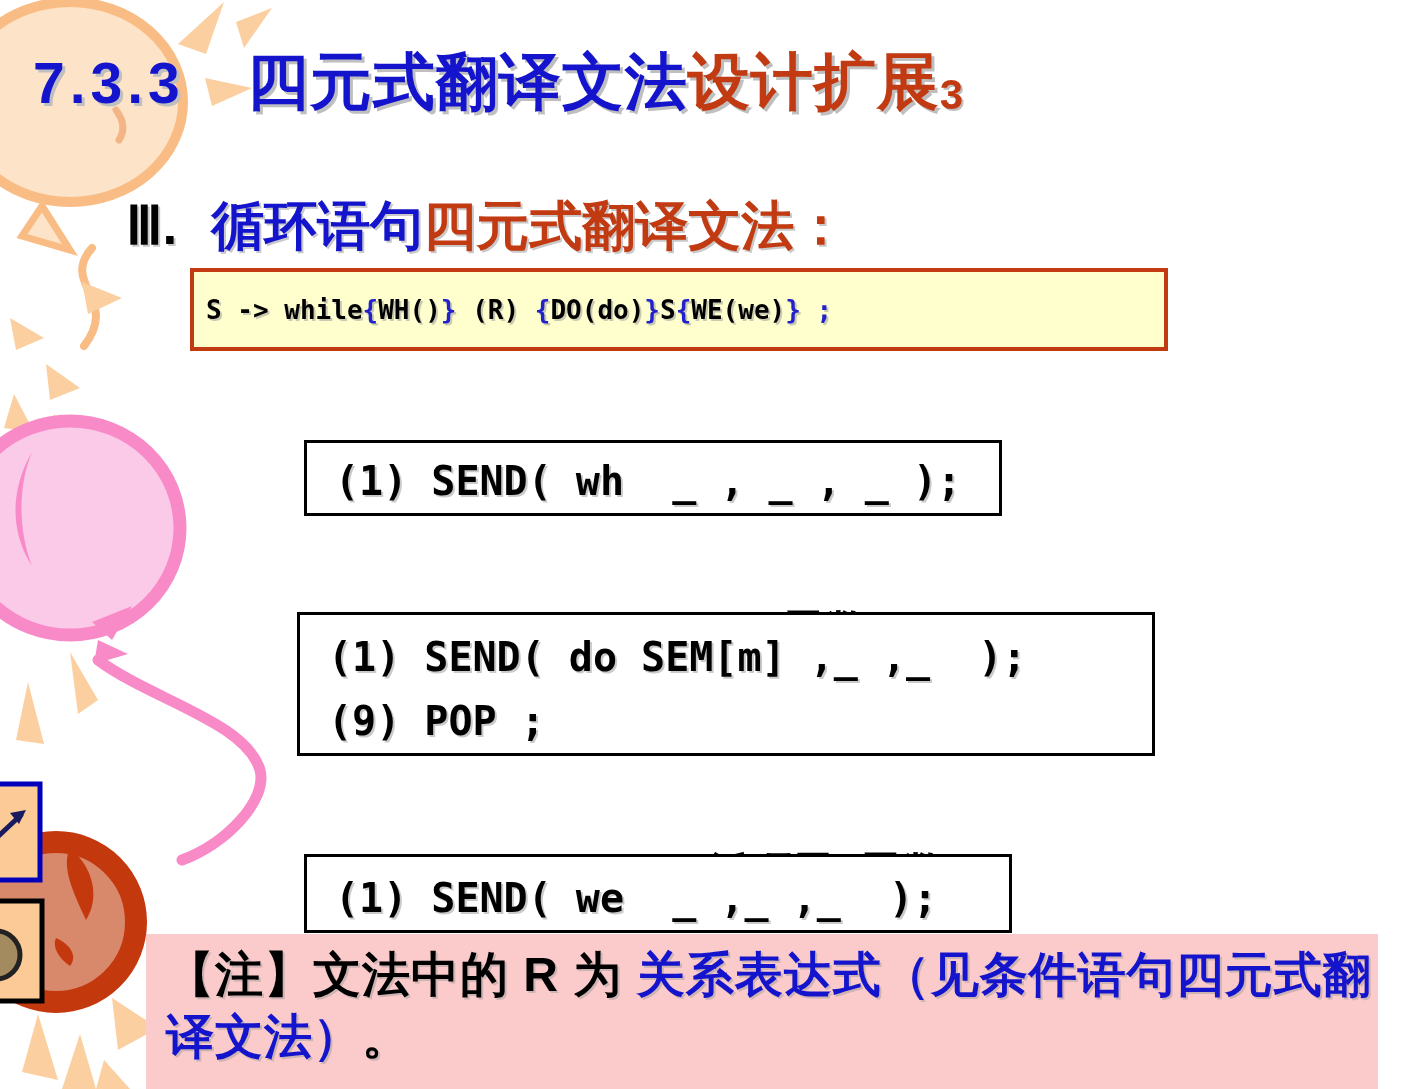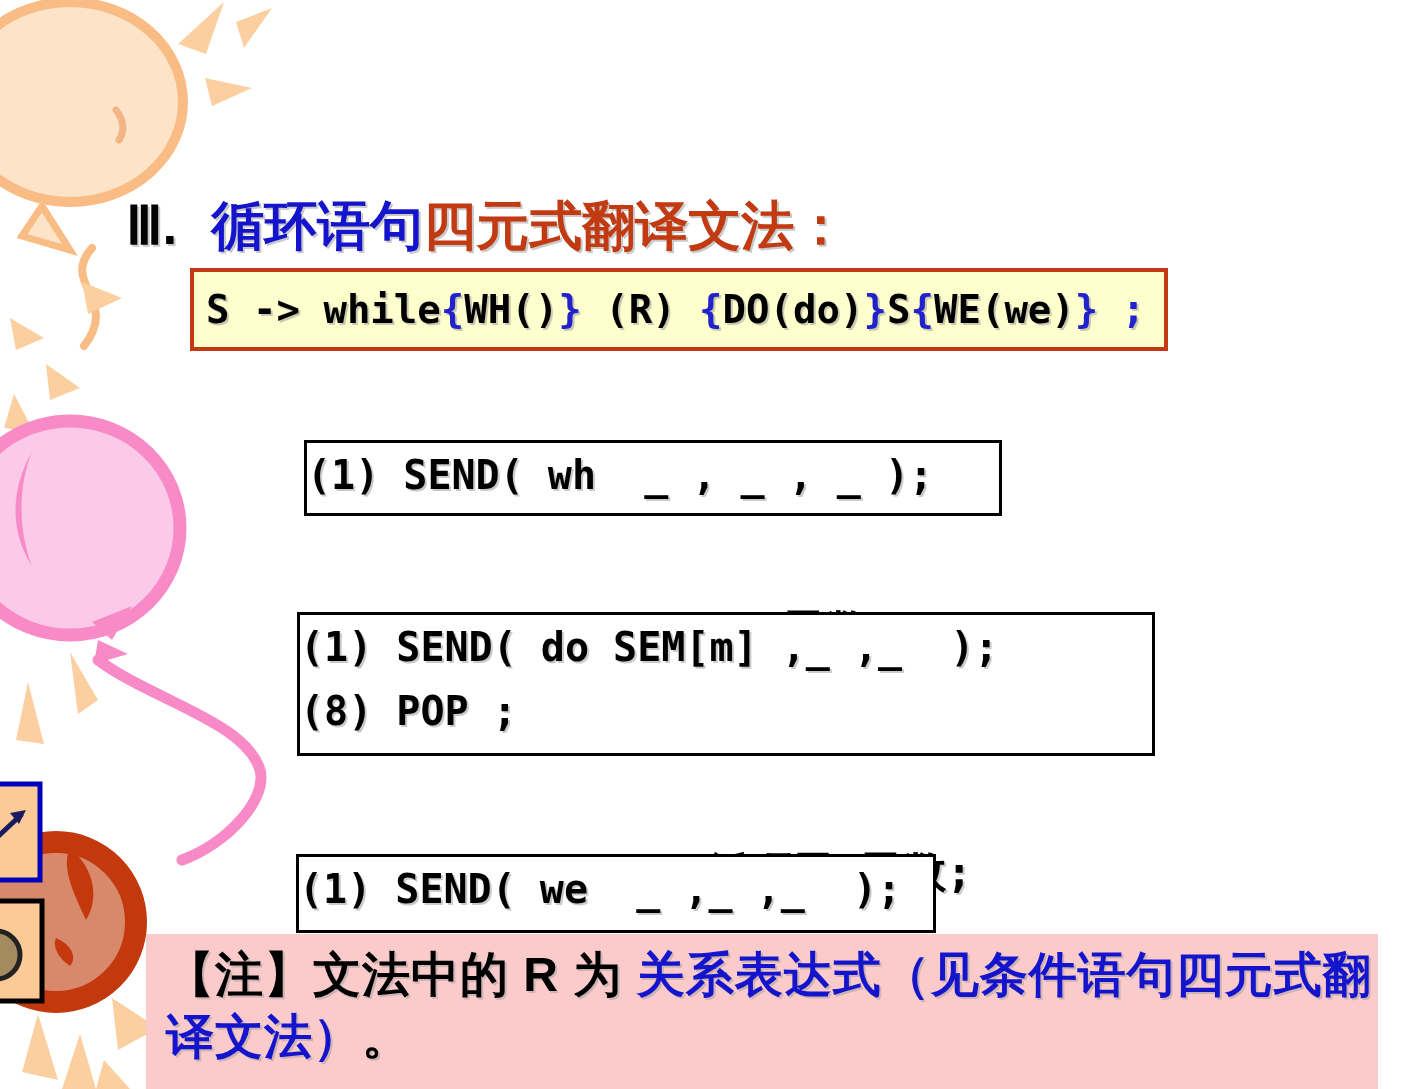--- a/index.html
+++ b/index.html
@@ -20,41 +20,41 @@
   
   .subtitle{left:126px;top:152px;font-size:53px;font-weight:bold;white-space:nowrap;
             text-shadow:2px 2px 0 #c9c9c9;margin-top:39px;}
   .subtitle .numeral{color:#000;margin-right:34px;}
 
   
   .formula-box{left:190px;top:268px;width:978px;height:83px;box-sizing:border-box;
                background:#FFFFCE;border:4px solid #C23A12;
                display:flex;align-items:center;padding-left:12px;white-space:pre;
                font-family:"DejaVu Sans Mono","Liberation Mono",monospace;
-               font-size:39px;font-weight:bold;text-shadow:2px 2px 0 rgba(150,150,150,.5);}
+               font-size:26px;font-weight:bold;text-shadow:2px 2px 0 rgba(150,150,150,.5);}
   .formula-box .k{color:#000;} .formula-box .b{color:#2222CC;}
 
   
   .sec-head{font-family:"DejaVu Sans Mono","Liberation Sans",monospace,sans-serif;
             font-size:43px;font-weight:bold;color:#000;white-space:pre;
             text-shadow:2px 2px 0 rgba(150,150,150,.5);}
   .sec-head .marker{margin-right:14px;}
   .code-box{box-sizing:border-box;background:#fff;border:3px solid #000;
             font-family:"DejaVu Sans Mono","Liberation Mono",monospace;
             font-size:40px;font-weight:bold;color:#000;white-space:pre;
-            display:flex;flex-direction:column;justify-content:flex-start;
-            padding-left:0;text-shadow:2px 2px 0 rgba(150,150,150,.5);}
+            display:flex;flex-direction:column;justify-content:flex-end;
+            padding-left:28px;text-shadow:2px 2px 0 rgba(150,150,150,.5);}
   .code-box .code-line{line-height:64px;}
 
   .head-wh{left:267px;top:383px;}
   .box-wh{left:304px;top:440px;width:698px;height:76px;}
   .head-do{left:267px;top:549px;}
   .box-do{left:297px;top:612px;width:858px;height:144px;}
   .head-we{left:267px;top:791px;}
-  .box-we{left:296px;top:854px;width:640px;height:79px;}
+  .box-we{left:304px;top:854px;width:708px;height:79px;}
 
   
   .note{left:146px;top:934px;width:1232px;height:179px;box-sizing:border-box;
         background:#FBCACA;font-size:48px;font-weight:bold;line-height:62px;
         padding:10px 6px 0 20px;letter-spacing:1px;
         text-shadow:2px 2px 0 rgba(150,150,150,.45);}
   .note .b{color:#1414CC;} .note .k{color:#000;}
 </style>
 </head>
 <body>
@@ -108,20 +108,24 @@
       <rect x="-24" y="784" width="64" height="96" fill="#FBCA96" stroke="#0000BB" stroke-width="5"></rect>
       <path d="M -10 844 L 22 814" stroke="#1a1a5e" stroke-width="5" fill="none"></path>
       <path d="M 26 810 l -16 3 l 9 11 z" fill="#1a1a5e"></path>
     </g>
     <g>
       <rect x="-24" y="901" width="66" height="100" fill="#FBCA96" stroke="#000" stroke-width="5"></rect>
       <circle cx="-4" cy="955" r="24" fill="#A38B5F" stroke="#222" stroke-width="5"></circle>
     </g>
   </svg>
 
+  <div class="layer title">
+    <span class="num">7.3.3</span>
+    <span class="cn"><span class="blue">四元式翻译文法</span><span class="red">设计扩展</span><span class="sub3">3</span></span>
+  </div>
 
   <div class="layer subtitle">
     <span class="numeral">Ⅲ.</span><span class="blue">循环语句</span><span class="red">四元式翻译文法：</span>
   </div>
 
   <div class="layer formula-box">
     <span class="fseg k">S -&gt; while</span><span class="fseg b">{</span><span class="fseg k">WH()</span><span class="fseg b">}</span><span class="fseg k"> (R) </span><span class="fseg b">{</span><span class="fseg k">DO(do)</span><span class="fseg b">}</span><span class="fseg k">S</span><span class="fseg b">{</span><span class="fseg k">WE(we)</span><span class="fseg b">}</span><span class="fseg b"> ;</span>
   </div>
 
   <div class="layer sec-head head-wh">
@@ -129,21 +133,21 @@
   </div>
   <div class="layer code-box box-wh">
     <div class="code-line">(1) SEND( wh  _ , _ , _ );</div>
   </div>
 
   <div class="layer sec-head head-do">
     <span class="marker">※</span><span>DO(el) --- DO 函数;</span>
   </div>
   <div class="layer code-box box-do">
     <div class="code-line">(1) SEND( do SEM[m] ,_ ,_  );</div>
-    <div class="code-line">(8) POP ;</div>
+    <div class="code-line">(9) POP ;</div>
   </div>
 
   <div class="layer sec-head head-we">
     <span class="marker">※</span><span>WE(we) --- 循环尾 函数;</span>
   </div>
   <div class="layer code-box box-we">
     <div class="code-line">(1) SEND( we  _ ,_ ,_  );</div>
   </div>
 
   <div class="layer note">

